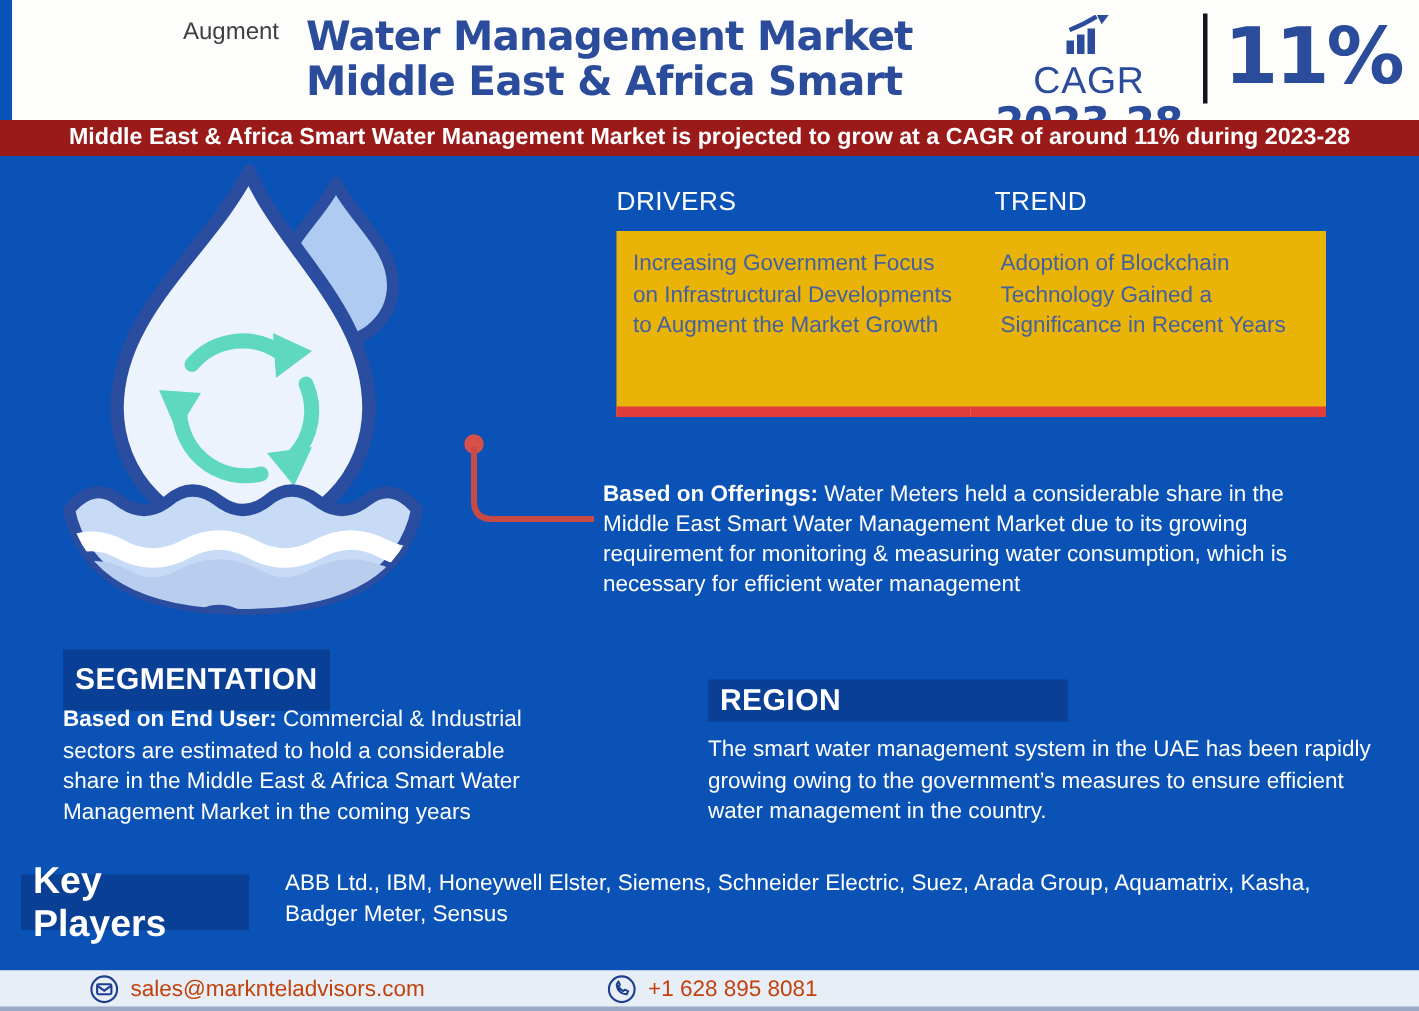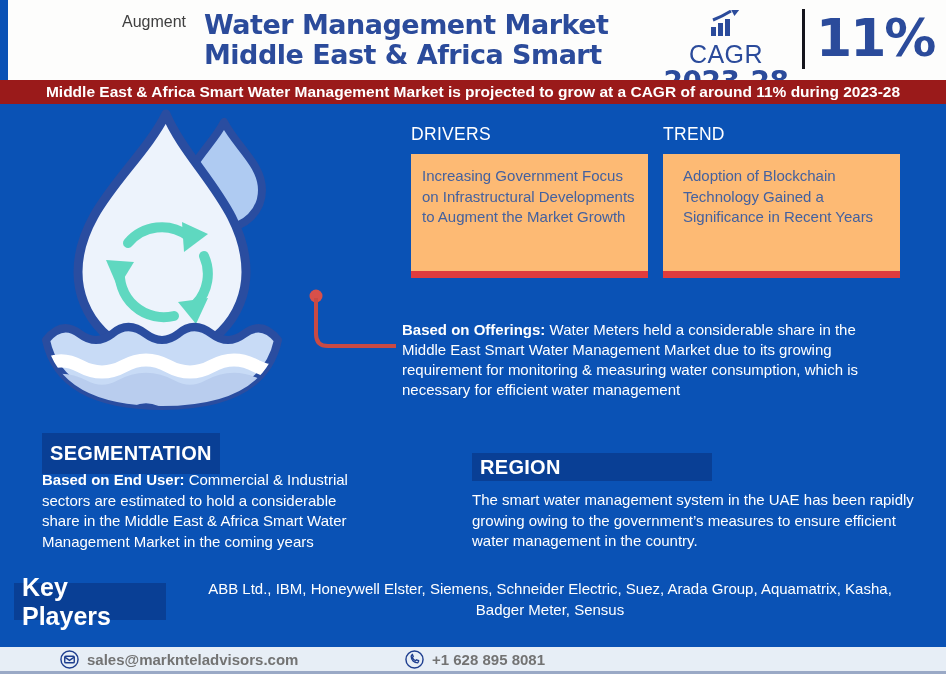--- a/index.html
+++ b/index.html
@@ -35,47 +35,47 @@
   
   .content { position:absolute; left:0; top:104px; width:946px; height:543px; background:#0a52b5; }
 
   .illustration { position:absolute; left:36px; top:4px; width:252px; height:304px; }
 
   .section-heading { color:#ffffff; font-weight:400; }
   .col-heading { position:absolute; top:20px; font-size:17.5px; letter-spacing:0.3px; }
   .drivers-heading { left:411px; }
   .trend-heading { left:663px; }
 
-  .card { position:absolute; top:50px; width:237px; height:124px; background:#fdba74;
+  .card { position:absolute; top:50px; width:237px; height:124px; background:#eab308;
           border-bottom:7px solid #e03c3c; padding:12px 11px; }
   .drivers-card { left:411px; }
-  .trend-card { left:663px;padding-left:20px; }
+  .trend-card { left:647px;padding-left:20px; }
   .card-text { color:#44619f; font-size:15px; line-height:1.38; }
 
   .connector { position:absolute; left:306px; top:184px; width:95px; height:64px; }
 
   .offerings { position:absolute; left:402px; top:216px; width:458px;
                color:#ffffff; font-size:15px; line-height:20px; }
   .bold-label { font-weight:700; }
 
   .hl-box { position:absolute; background:rgba(10,25,80,0.32); color:#ffffff; font-weight:700;
             display:flex; align-items:center; padding:0 8px; }
   .segmentation-heading { left:42px; top:329px; width:178px; height:41px; font-size:20px; letter-spacing:0.3px; }
   .region-heading { left:472px; top:349px; width:240px; height:28px; font-size:20px; letter-spacing:0.3px; }
   .keyplayers-heading { left:14px; top:479px; width:152px; height:37px; font-size:25px; }
 
   .seg-text { position:absolute; left:42px; top:366px; width:334px; color:#ffffff; font-size:15px; line-height:20.5px; }
   .region-text { position:absolute; left:472px; top:386px; width:450px; color:#ffffff; font-size:15px; line-height:20.5px; }
-  .companies-text { position:absolute; left:190px; top:474px; width:720px; color:#ffffff; font-size:15px; line-height:21px;text-align:center; }
+  .companies-text { position:absolute; left:190px; top:474px; width:720px; color:#ffffff; font-size:15px; line-height:21px; }
 
   
   .footer { position:absolute; left:0; top:647px; width:946px; height:27px; background:#e7eef6;
             border-bottom:3px solid #9aa9c6; display:flex; align-items:center; }
-  .footer-item { position:absolute; display:flex; align-items:center; gap:8px; color:#737373;
-                 font-weight:700; font-size:15px; text-decoration:none; }
+  .footer-item { position:absolute; display:flex; align-items:center; gap:8px; color:#c2410c;
+                 font-weight:400; font-size:15px; text-decoration:none; }
   .footer-email { left:60px; }
   .footer-phone { left:405px; }
   .footer-web { left:655px; }
   .footer-icon { width:19px; height:19px; display:block; }
 </style>
 </head>
 <body>
 
 <div id="page">
 

